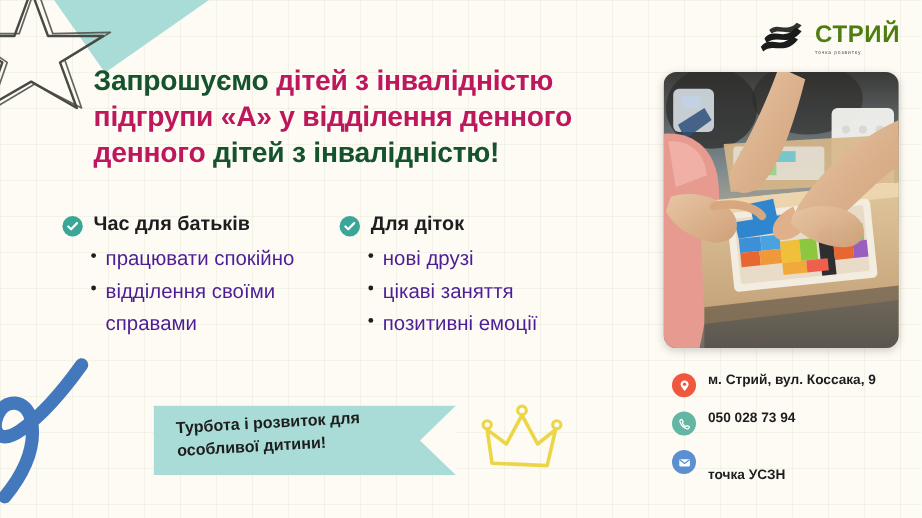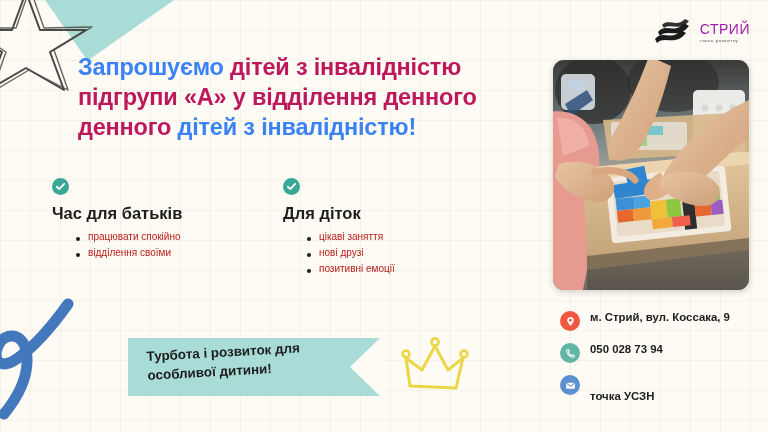--- a/index.html
+++ b/index.html
@@ -29,45 +29,45 @@
   .star-deco{position:absolute;left:-6px;top:-10px;width:118px;height:106px;}
   .scribble-deco{position:absolute;left:-4px;top:296px;width:120px;height:136px;}
   .crown-deco{position:absolute;left:398px;top:336px;width:74px;height:62px;}
   .corner-teal{position:absolute;left:52px;top:-52px;width:120px;height:86px;
     background:#a9dcd6;transform:rotate(-35deg);}
 
   
   .logo{position:absolute;right:18px;top:18px;display:flex;align-items:center;gap:7px;}
   .logo-mark{width:40px;height:30px;}
   .logo-txt{display:flex;flex-direction:column;line-height:1;}
-  .logo-name{font-size:14px;font-weight:normal;letter-spacing:.5px;color:#a21caf;}
+  .logo-name{font-size:20px;font-weight:bold;letter-spacing:.5px;color:#4d7c0f;}
   .logo-sub{font-size:4.2px;letter-spacing:.7px;color:#4a4a4a;margin-top:3px;}
 
   
   .headline{
     position:absolute;left:78px;top:52px;width:460px;
     font-size:23.5px;font-weight:bold;line-height:1.28;
     letter-spacing:-0.2px;
   }
-  .hl-red{color:#3b82f6;}
+  .hl-red{color:#14532d;}
   .hl-blue{color:#be185d;}
 
   
   .cols{position:absolute;left:52px;top:178px;display:flex;gap:26px;}
   .col{}
   .col-a{width:205px;}
   .col-b{width:230px;}
-  .col-head{display:flex;align-items:flex-start;gap:9px;margin-bottom:6px;flex-direction:column;}
+  .col-head{display:flex;align-items:flex-end;gap:9px;margin-bottom:6px;}
   .tick{width:17px;height:17px;border-radius:50%;background:#3aa698;
         display:flex;align-items:center;justify-content:center;flex:none;}
   .tick svg{display:block;}
   .col-title{font-size:16.5px;font-weight:bold;color:#1d1d1d;}
   .col ul{list-style:none;margin:0;padding:0 0 0 24px;}
   .col li{
-    font-size:10px;color:#b91c1c;line-height:1.52;
+    font-size:17px;color:#4c1d95;line-height:1.52;
     position:relative;padding-left:12px;margin-bottom:1px;
   }
   .col li::before{
     content:"";position:absolute;left:0;top:8px;
     width:4px;height:4px;border-radius:50%;background:#1d1d1d;
   }
   .col li.cont::before{display:none;}
 
   
   .ribbon{
@@ -159,35 +159,36 @@
         <span class="tick">
           <svg width="11" height="11" viewBox="0 0 12 12">
               <path d="M2 6.3 L4.6 8.8 L10 3.2" fill="none" stroke="#ffffff" stroke-width="2" stroke-linecap="round" stroke-linejoin="round"></path>
             </svg>
         </span>
         <span class="col-title">Час для батьків</span>
       </div>
       <ul>
         <li>працювати спокійно</li>
         <li>відділення своїми</li>
+        <li class="cont">справами</li>
       </ul>
     </div>
 
     <div class="col col-b">
       <div class="col-head">
         <span class="tick">
           <svg width="11" height="11" viewBox="0 0 12 12">
               <path d="M2 6.3 L4.6 8.8 L10 3.2" fill="none" stroke="#ffffff" stroke-width="2" stroke-linecap="round" stroke-linejoin="round"></path>
             </svg>
         </span>
         <span class="col-title">Для діток</span>
       </div>
       <ul>
+        <li>нові друзі</li>
         <li>цікаві заняття</li>
-        <li>нові друзі</li>
         <li>позитивні емоції</li>
       </ul>
     </div>
 
   </div>
 
   <div class="ribbon">
     <div class="ribbon-notch"></div>
     <div class="ribbon-txt">
       <div>Турбота і розвиток для</div>

